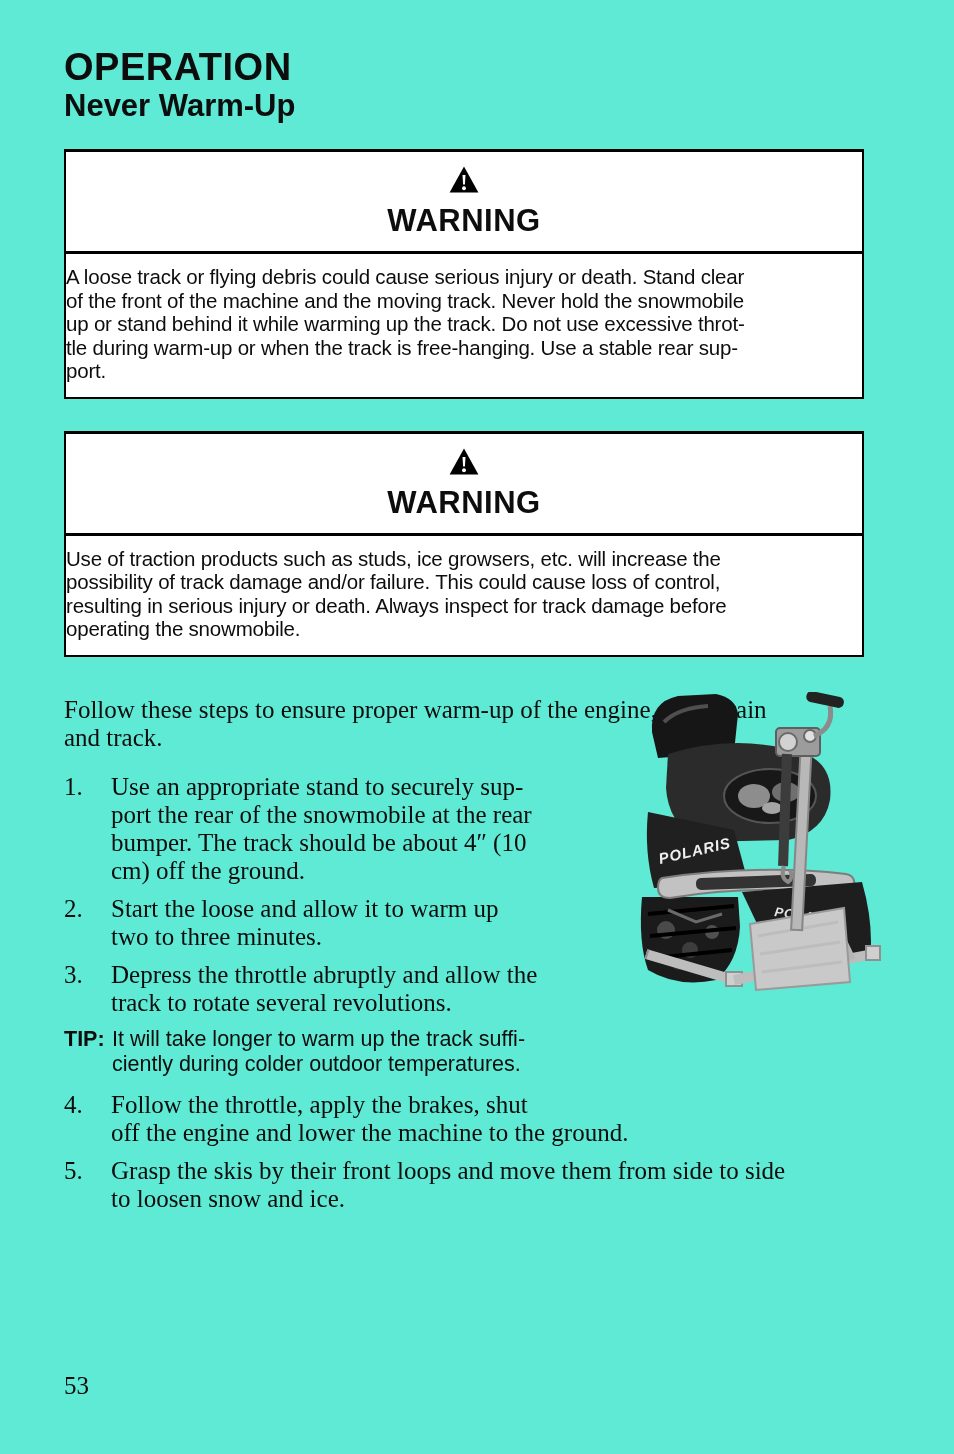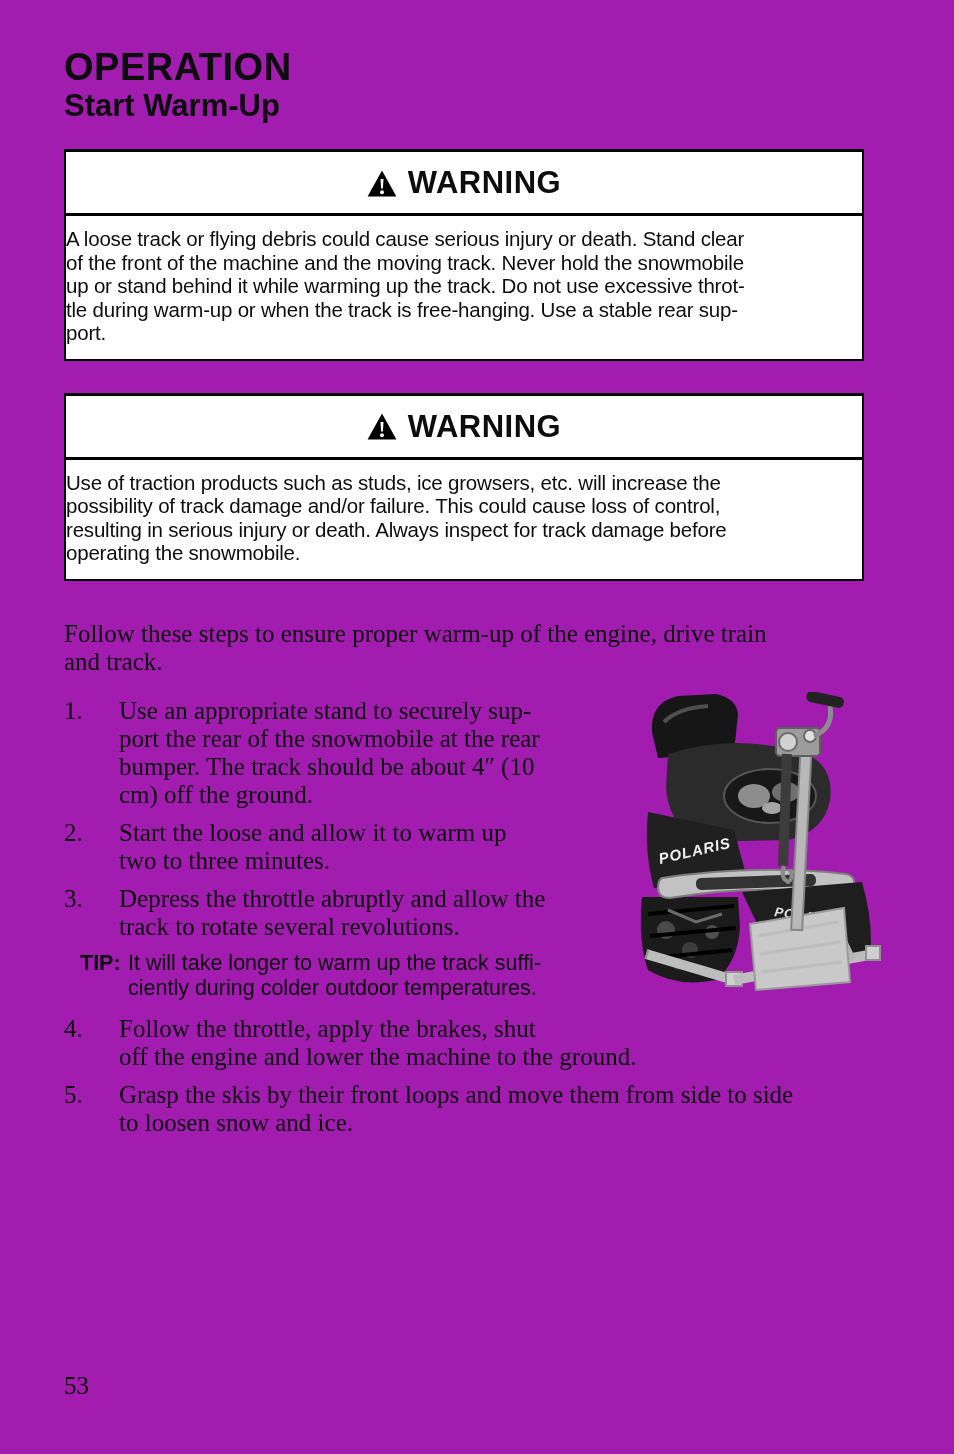--- a/index.html
+++ b/index.html
@@ -1,21 +1,21 @@
 <!DOCTYPE html>
 <html><head>
 <meta charset="utf-8">
 <style>
   * { margin: 0; padding: 0; box-sizing: border-box; }
   html, body { background: #ffffff; }
   .page {
     position: relative;
     width: 954px;
     height: 1454px;
-    background: #a21caf;
+    background: #5eead4;
     color: #0d0d0d;
     overflow: hidden;
     font-family: "Liberation Serif", serif;
   }
   .content {
     padding: 46px 64px 0 64px;
   }
   .doc-title {
     font-family: "Liberation Sans", sans-serif;
     font-weight: bold;
@@ -43,20 +43,21 @@
     align-items: center;
     justify-content: center;
     gap: 11px;
     border-bottom: 3px solid #000;
     padding: 14px 0 13px 0;
     font-family: "Liberation Sans", sans-serif;
     font-weight: bold;
     font-size: 31px;
     line-height: 34px;
     letter-spacing: 0.5px;
+    flex-direction: column;
   }
   .warning-tri { width: 30px; height: 27px; display: block; }
   .warning-body {
     font-family: "Liberation Sans", sans-serif;
     font-size: 20.5px;
     line-height: 23.5px;
     letter-spacing: -0.2px;
     padding: 11px 12px 14px 0;
     white-space: pre-line;
   }
@@ -67,27 +68,27 @@
     white-space: pre-line;
   }
   .steps { margin-top: 21px; }
   .step {
     display: flex;
     font-size: 25px;
     line-height: 28px;
     margin-bottom: 10px;
   }
   .step-num { flex: none; width: 47px; }
-  .step-text { white-space: pre-line; margin-left: 8px; }
+  .step-text { white-space: pre-line; }
   .tip {
     display: flex;
     font-family: "Liberation Sans", sans-serif;
     font-size: 21.5px;
     line-height: 25px;
-    margin: 7px 0 14px 16px;
+    margin: 7px 0 14px 0;
   }
   .tip-label { flex: none; width: 48px; font-weight: bold; }
   .tip-text { white-space: pre-line; }
   .figure {
     position: absolute;
     left: 638px;
     top: 692px;
     width: 262px;
     height: 300px;
   }
@@ -99,21 +100,21 @@
     line-height: 28px;
   }
 </style>
 </head>
 <body>
 
 <div class="page">
   <div class="content">
 
     <div class="doc-title">OPERATION</div>
-    <div class="doc-subtitle">Start Warm-Up</div>
+    <div class="doc-subtitle">Never Warm-Up</div>
 
     <div class="warning-box">
       <div class="warning-head">
         <svg class="warning-tri" viewBox="0 0 100 90" aria-hidden="true">
           <path d="M50 2 L98 88 L2 88 Z" fill="#000"></path>
           <path d="M45 30 L55 30 L53 62 L47 62 Z" fill="#fff"></path>
           <circle cx="50" cy="74" r="6.5" fill="#fff"></circle>
         </svg>
         <span>WARNING</span>
       </div>

